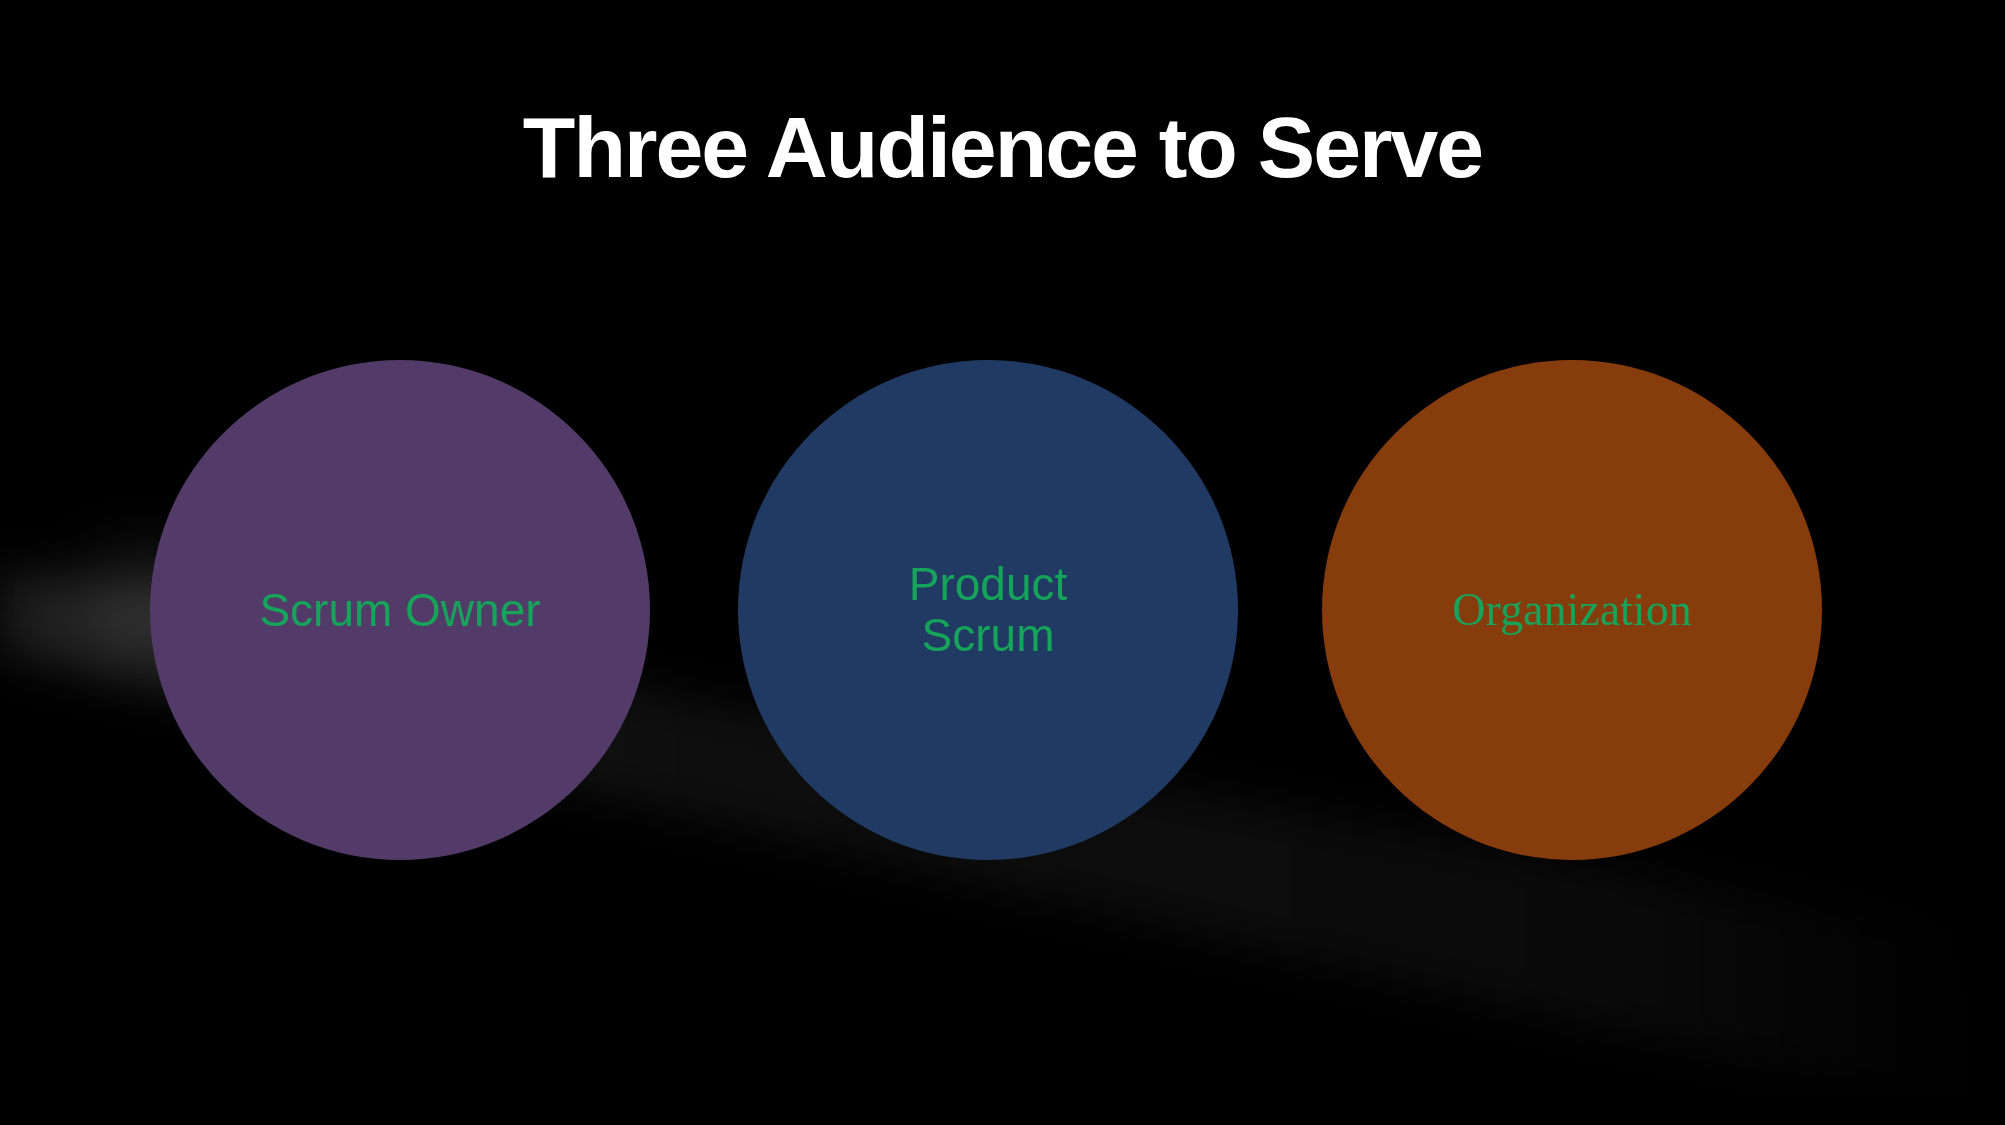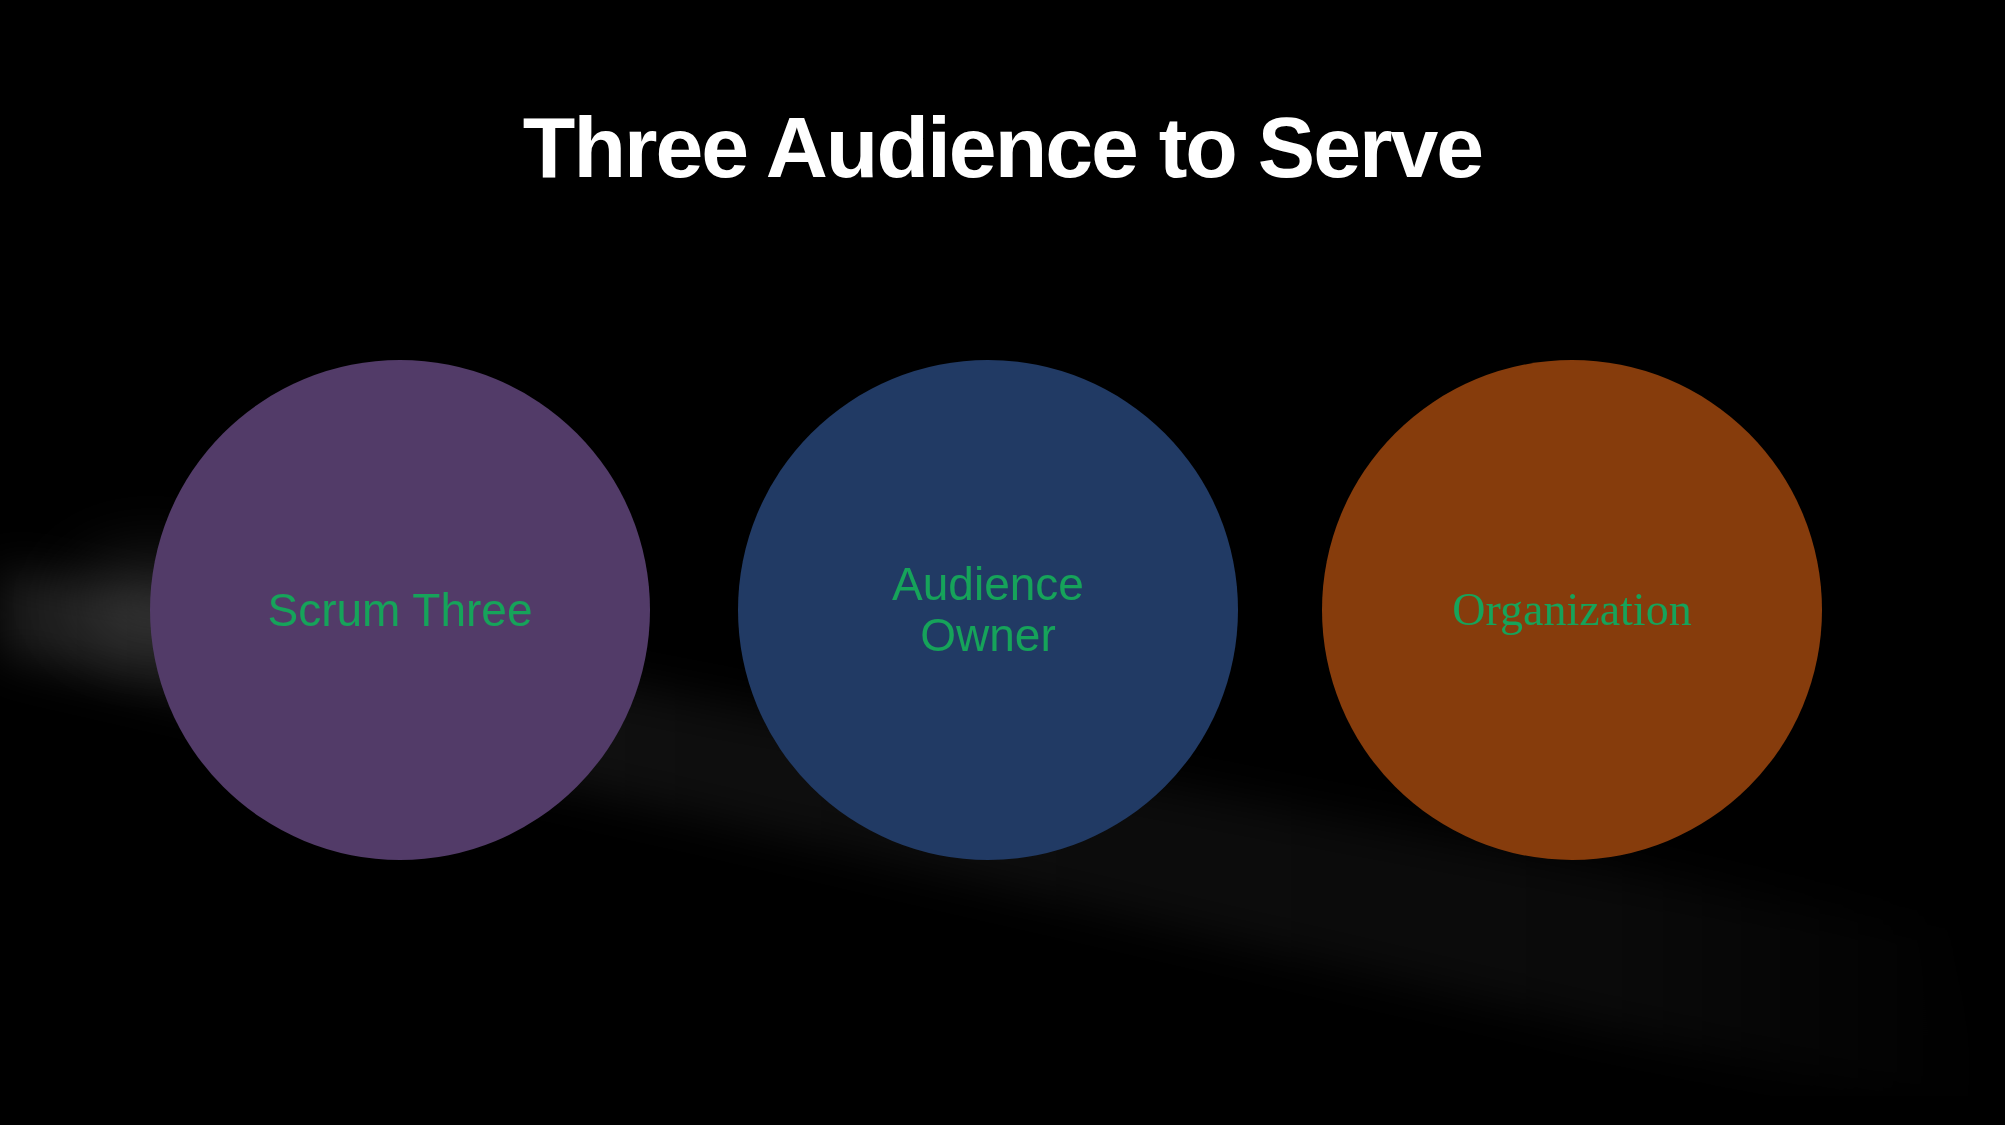--- a/index.html
+++ b/index.html
@@ -80,24 +80,24 @@
         <feGaussianBlur stdDeviation="22"></feGaussianBlur>
       </filter>
     </defs>
     <polygon points="0,568 1940,930 1995,1120 0,655" fill="url(#beamGrad)" filter="url(#beamBlur)"></polygon>
     <ellipse cx="150" cy="602" rx="120" ry="85" fill="url(#glowGrad)" filter="url(#beamBlur)"></ellipse>
   </svg>
 
   <div class="slide-title">Three Audience to Serve</div>
 
   <div class="circle circle-1" style="background: rgb(82, 59, 104);">
-    <div class="circle-label">Scrum Three</div>
+    <div class="circle-label">Scrum Owner</div>
   </div>
 
   <div class="circle circle-2" style="background: rgb(33, 58, 100);">
-    <div class="circle-label">Audience Owner</div>
+    <div class="circle-label">Product Scrum</div>
   </div>
 
   <div class="circle circle-3" style="background: rgb(134, 60, 12); font-family: Liberation Serif, serif;">
     <div class="circle-label">Organization</div>
   </div>
 
 </div>
 
 </body></html>

